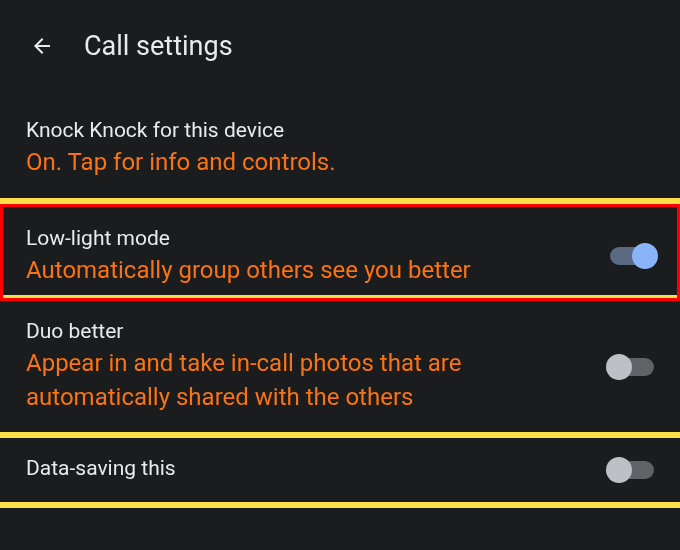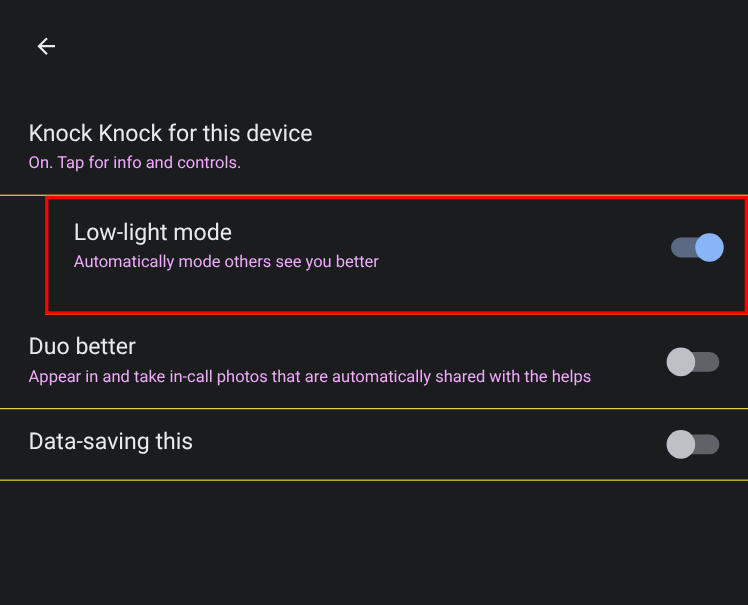--- a/index.html
+++ b/index.html
@@ -40,47 +40,46 @@
       color: #e8eaed;
     }
     .settings-list {
       padding-top: 10px;
     }
     .setting-row {
       display: flex;
       align-items: center;
       justify-content: space-between;
       padding: 18px 26px 18px 26px;
-      border-bottom: 1px solid #fde047;
+      border-bottom: 6px solid #fde047;
       cursor: pointer;
     }
     .setting-row.first {
       border-top: none;
     }
     .setting-row.highlighted {
       outline: 3px solid #ff0000;
       outline-offset: -3px;
       padding-top: 22px;
-      padding-bottom: 36px;
-      margin-left: 41px;
+      padding-bottom: 8px;
     }
     .setting-text {
       flex: 1;
       padding-right: 20px;
     }
     .setting-title {
       font-size: 21px;
       font-weight: 400;
       color: #e8eaed;
       margin-bottom: 4px;
     }
     .setting-subtitle {
-      font-size: 15px;
+      font-size: 24px;
       font-weight: 400;
-      color: #f0abfc;
+      color: #f97316;
       line-height: 1.4;
     }
     .toggle {
       position: relative;
       width: 44px;
       height: 18px;
       flex-shrink: 0;
     }
     .toggle-track {
       position: absolute;
@@ -114,46 +113,47 @@
   </style>
 </head>
 <body>
 
 <div class="header">
   <div class="back-icon">
     <svg viewBox="0 0 24 24">
         <path d="M20 11H7.83l5.59-5.59L12 4l-8 8 8 8 1.41-1.41L7.83 13H20v-2z"></path>
       </svg>
   </div>
+  <div class="page-title">Call settings</div>
 </div>
 
 <div class="settings-list">
 
   <div class="setting-row first">
     <div class="setting-text">
       <div class="setting-title">Knock Knock for this device</div>
       <div class="setting-subtitle">On. Tap for info and controls.</div>
     </div>
   </div>
 
   <div class="setting-row highlighted">
     <div class="setting-text">
       <div class="setting-title">Low-light mode</div>
-      <div class="setting-subtitle">Automatically mode others see you better</div>
+      <div class="setting-subtitle">Automatically group others see you better</div>
     </div>
     <div class="toggle on">
       <div class="toggle-track"></div>
       <div class="toggle-thumb"></div>
     </div>
   </div>
 
   <div class="setting-row">
     <div class="setting-text">
       <div class="setting-title">Duo better</div>
-      <div class="setting-subtitle">Appear in and take in-call photos that are automatically shared with the helps</div>
+      <div class="setting-subtitle">Appear in and take in-call photos that are automatically shared with the others</div>
     </div>
     <div class="toggle off">
       <div class="toggle-track"></div>
       <div class="toggle-thumb"></div>
     </div>
   </div>
 
   <div class="setting-row">
     <div class="setting-text">
       <div class="setting-title">Data-saving this</div>

